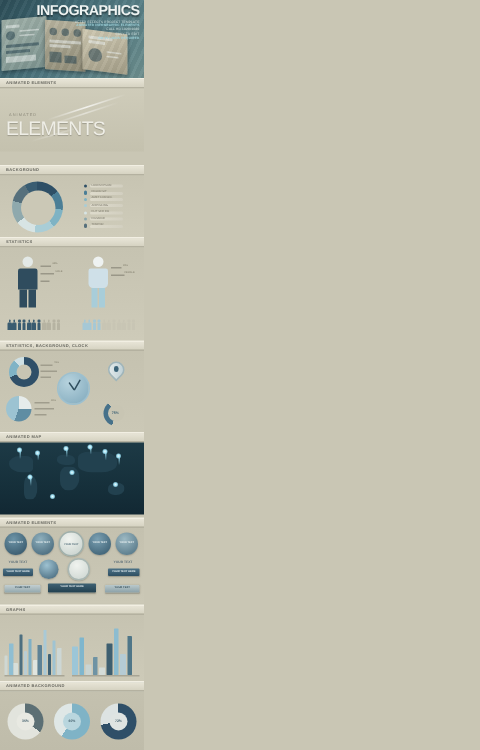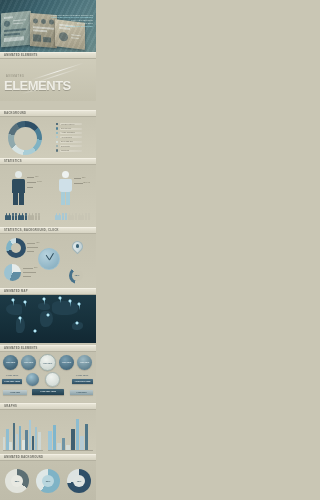--- a/index.html
+++ b/index.html
@@ -33,21 +33,21 @@
       transform:skewY(4deg);}
   #b3{left:55px;top:21px;width:30px;height:27px;background:linear-gradient(160deg,#cfc9b2,#a49e88);
       transform:skewY(7deg);}
   .chip{position:absolute;background:rgba(40,70,82,.55);border-radius:.4px;}
   .chipL{position:absolute;background:rgba(235,240,238,.55);border-radius:.4px;}
 
   
   #elemBlock{position:absolute;left:0;top:59px;width:96px;height:42px;
         background:linear-gradient(to bottom,#cfccba,#c4c1ae);overflow:hidden;}
   #elemSmall{position:absolute;left:6px;top:16px;font-size:2.6px;letter-spacing:.7px;color:#8e8b7c;}
-  #elemBig{position:absolute;left:4px;top:20px;font-size:13px;font-weight:bold;letter-spacing:-0.5px;
+  #elemBig{position:absolute;left:4px;top:20px;font-size:13px;font-weight:normal;letter-spacing:-0.5px;
         color:#efeee6;line-height:13px;text-shadow:0 .5px .5px rgba(120,118,105,.5);}
   .swoosh{position:absolute;background:linear-gradient(90deg,rgba(255,255,255,0),rgba(255,255,255,.75),rgba(255,255,255,0));
         height:.6px;border-radius:1px;}
 
   
   #bgSec{position:absolute;left:0;top:117px;width:96px;height:41px;
         background:linear-gradient(to bottom,#c7c4b2,#cfccba);}
   #donut{position:absolute;left:8px;top:4px;width:34px;height:34px;border-radius:50%;
         background:conic-gradient(
           #2e4f66 0deg 52deg,
@@ -163,20 +163,21 @@
       <div class="chip" style="left:13px;top:23px;width:8px;height:5px;"></div>
     </div>
     <div class="board" id="b3">
       <div class="chipL" style="left:4px;top:4px;width:16px;height:1.5px;"></div>
       <div class="chipL" style="left:4px;top:7px;width:11px;height:1.5px;"></div>
       <div class="chip" style="left:4px;top:12px;width:9px;height:9px;border-radius:50%;"></div>
       <div class="chipL" style="left:16px;top:13px;width:10px;height:1.4px;"></div>
       <div class="chipL" style="left:16px;top:16px;width:8px;height:1.4px;"></div>
     </div>
     <div class="heroStripe"></div>
+    <div id="heroTitle">INFOGRAPHICS</div>
     <div id="heroSub">
       <div>AFTER EFFECTS PROJECT TEMPLATE</div>
       <div class="em">ANIMATED INFOGRAPHIC ELEMENTS</div>
       <div>FULL HD 1920x1080</div>
       <div>EASY TO EDIT</div>
       <div class="em">NO PLUGINS REQUIRED</div>
     </div>
   </div>
 
   <div class="sechdr" style="top:52px;">

